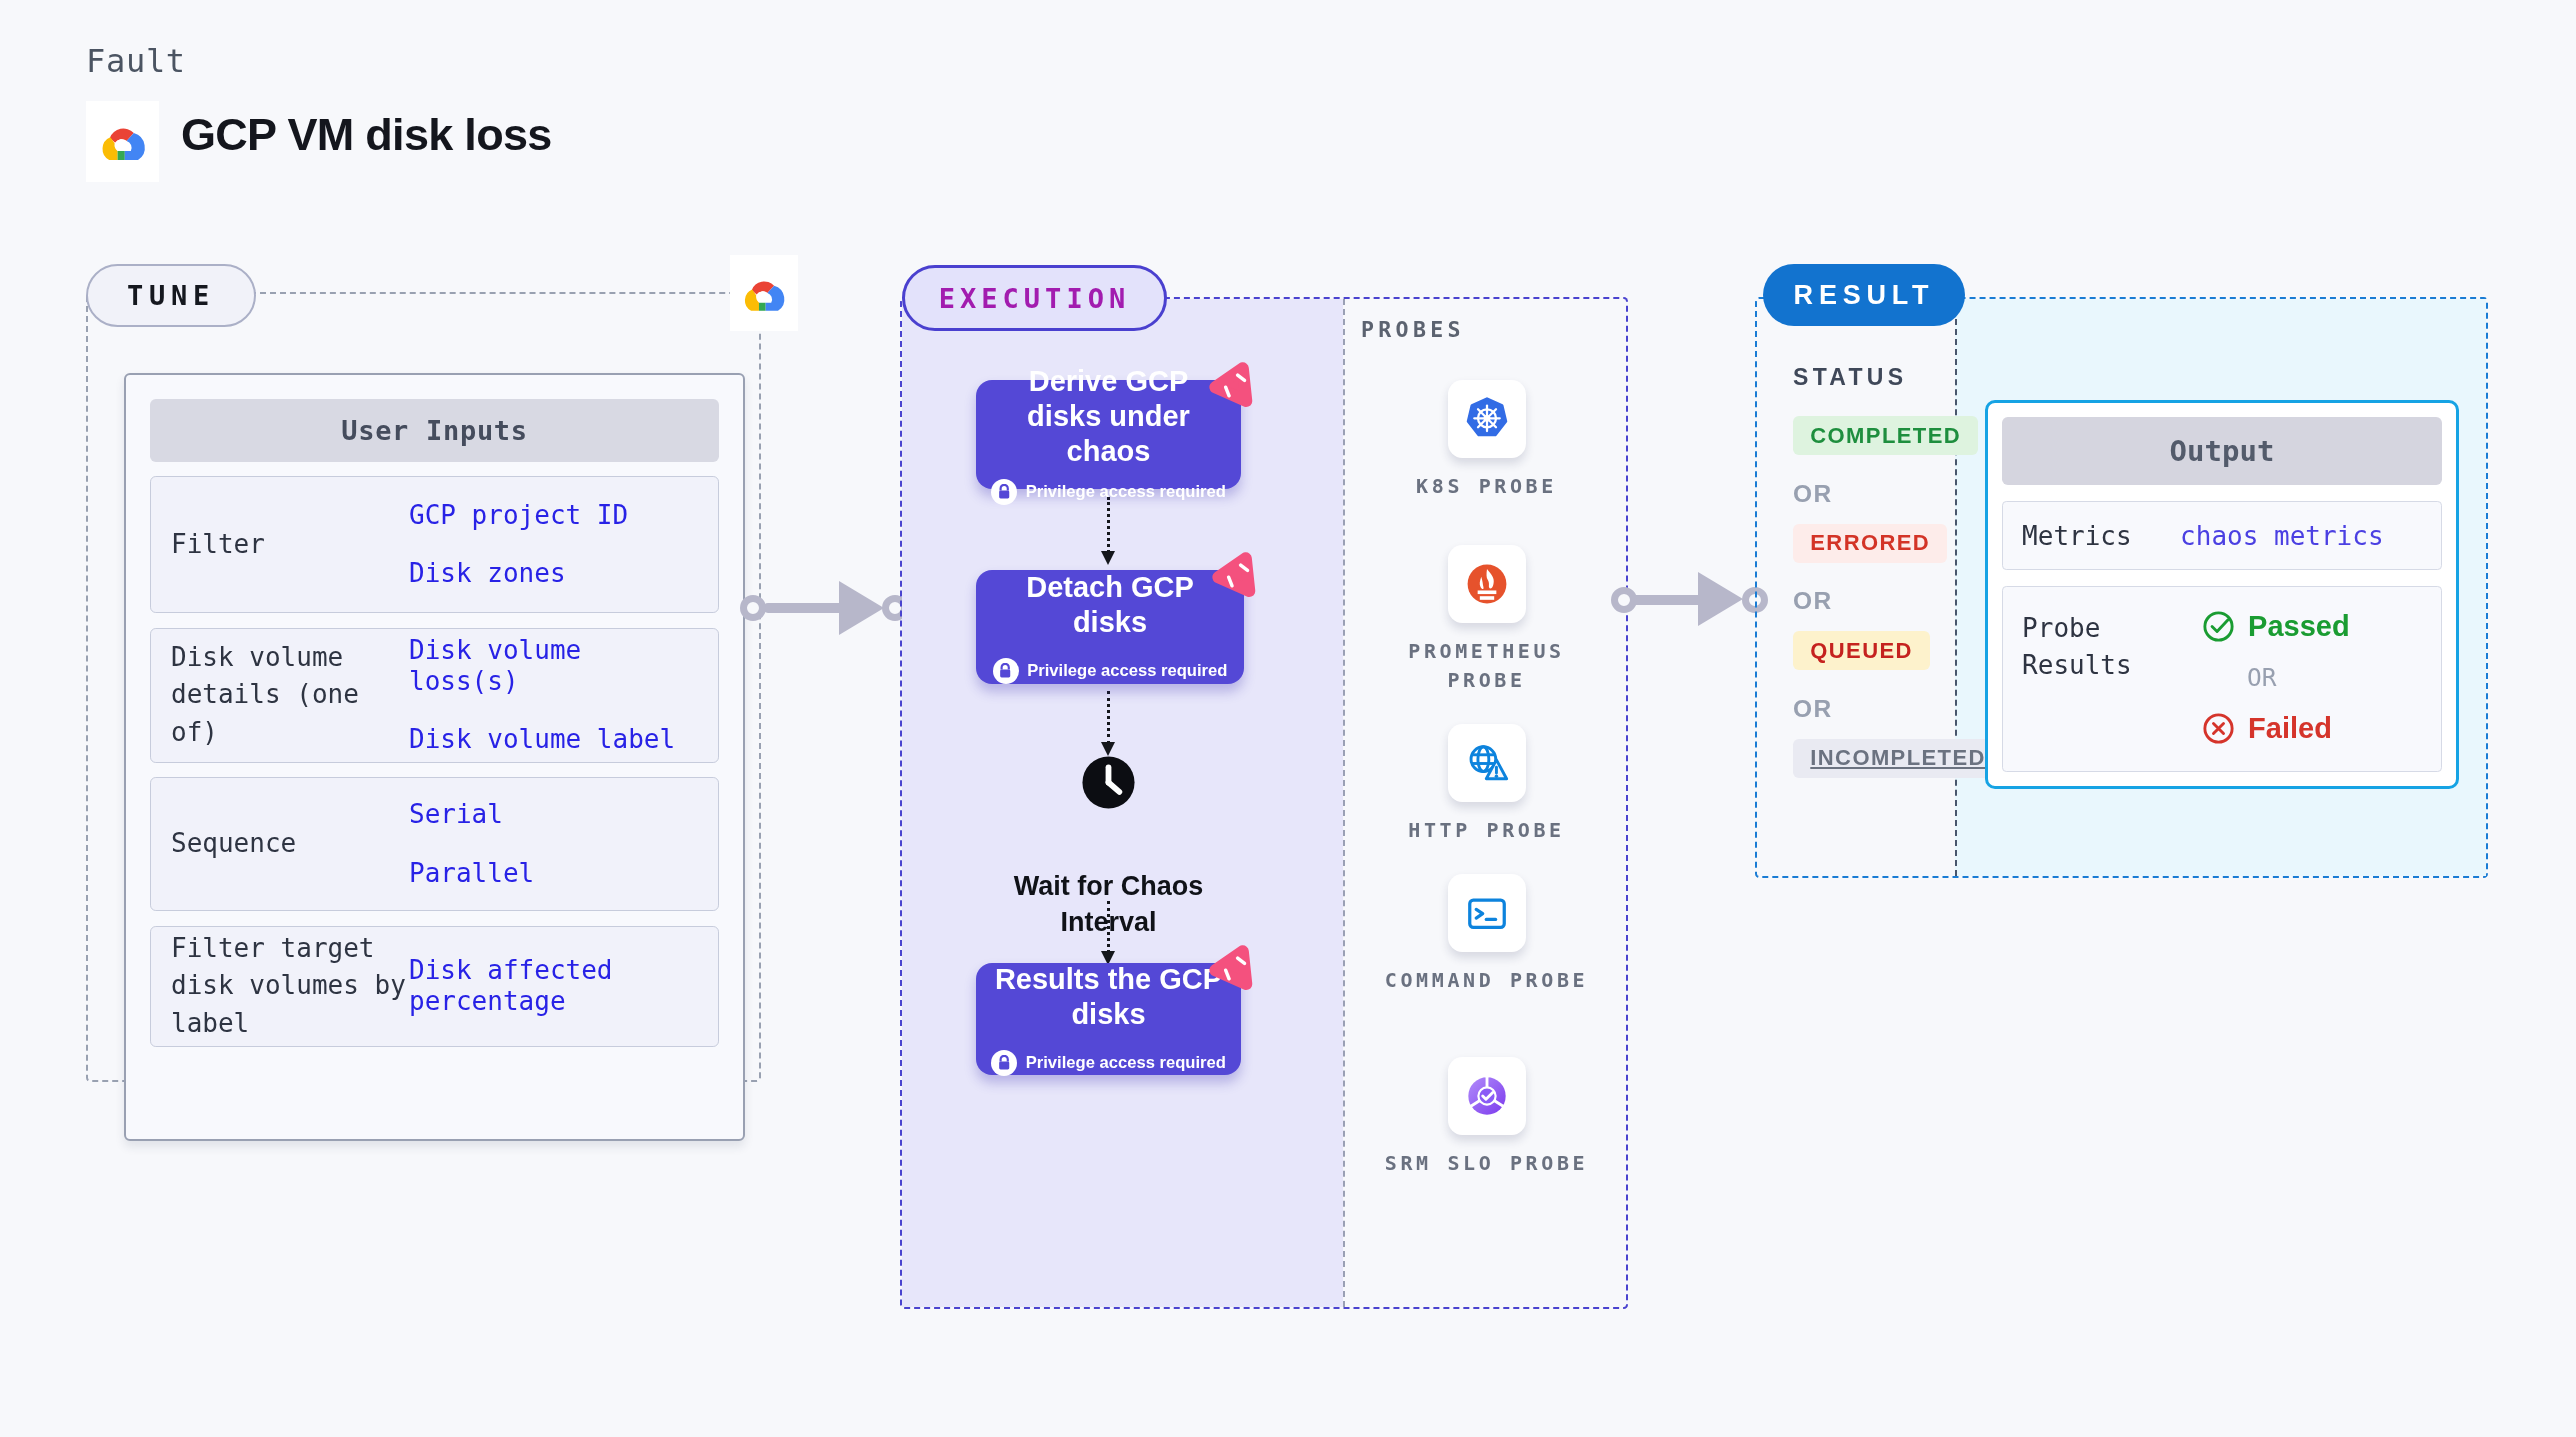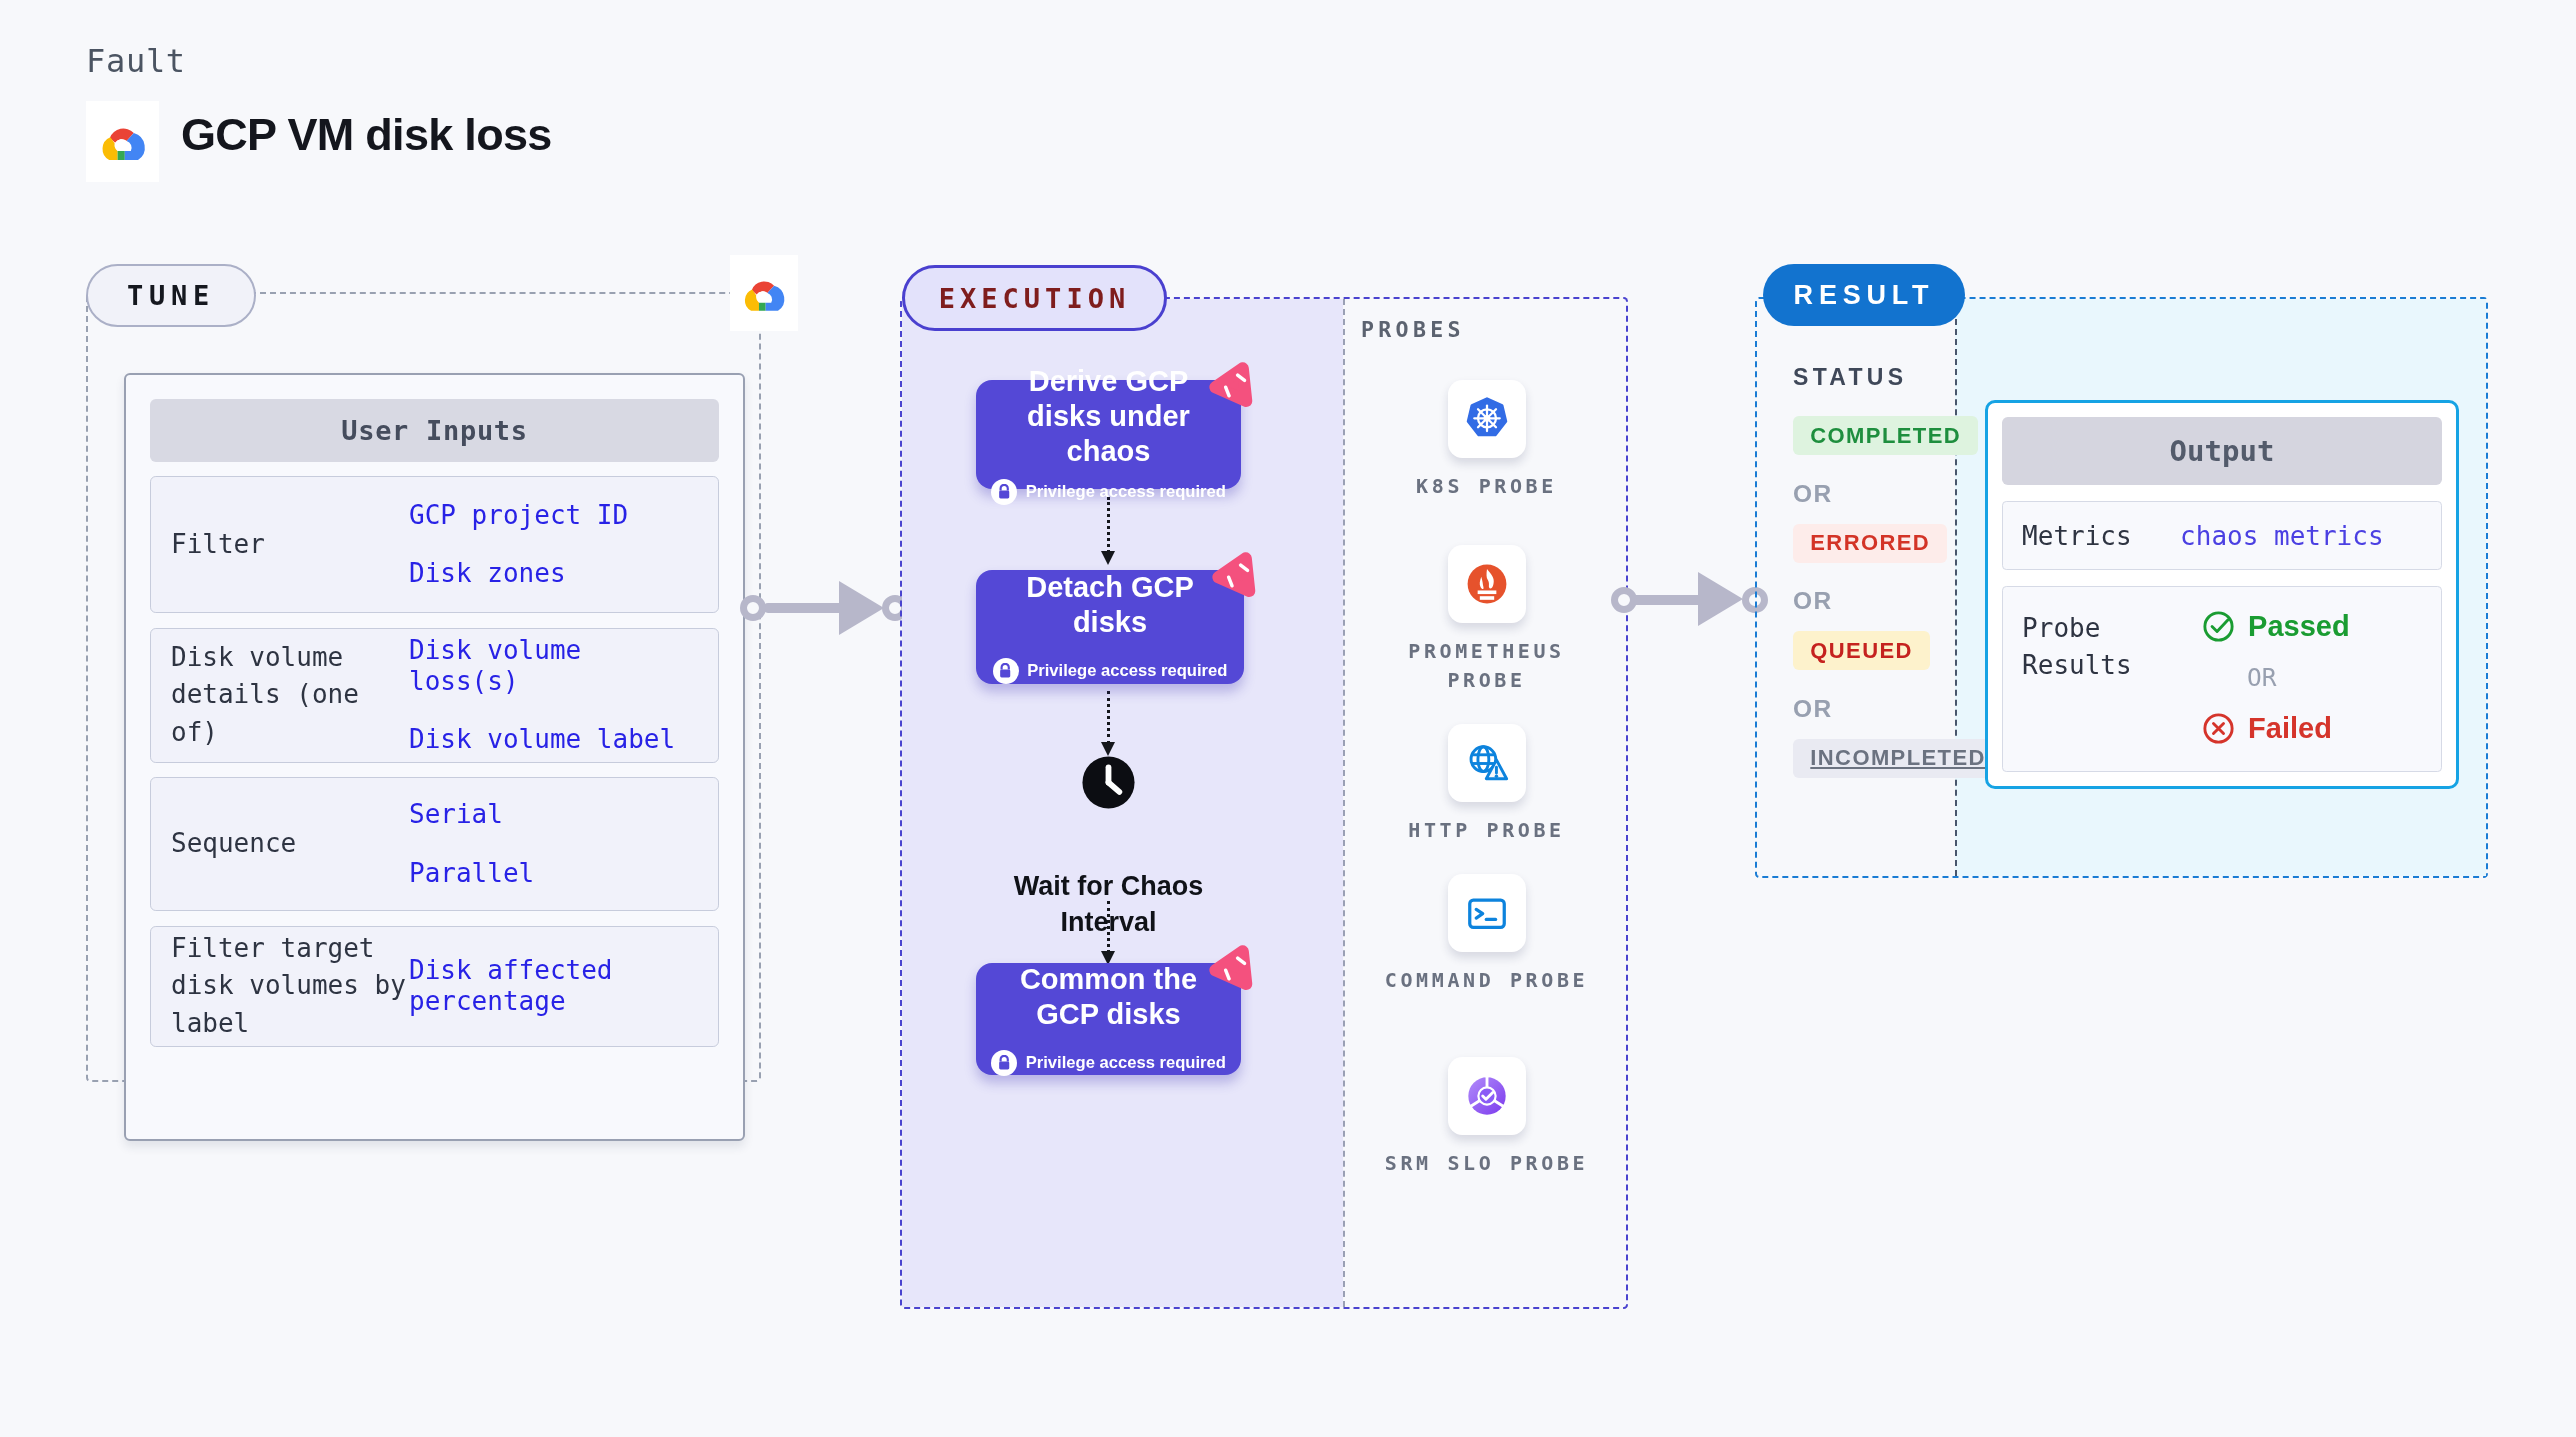--- a/index.html
+++ b/index.html
@@ -37,21 +37,21 @@
 
   
   .flow-line{height:10px;background:#b7b7ca;border-radius:5px;}
   .flow-head{width:0;height:0;border-top:27px solid transparent;border-bottom:27px solid transparent;border-left:45px solid #b7b7ca;}
   .flow-ring{width:26px;height:26px;border:7.2px solid #b7b7ca;background:#f7f8fb;border-radius:50%;box-sizing:border-box;}
 
   
   .exec-box{left:900px;top:297px;width:724px;height:1008px;border:2.9px dashed #4a43cf;border-radius:4.3px;}
   .exec-fill{left:0;top:0;width:441px;height:100%;background:#e7e6fa;}
   .exec-divider{left:441px;top:0;height:100%;width:0;border-left:2.2px dashed #9aa0b4;}
-  .exec-pill{left:902px;top:265px;width:259px;height:60px;background:#e3e2fb;border:3.6px solid #4a40cf;color:#7f1d1d;
+  .exec-pill{left:902px;top:265px;width:259px;height:60px;background:#e3e2fb;border:3.6px solid #4a40cf;color:#a21caf;
     font-size:27px;letter-spacing:5px;z-index:3;}
   .probes-label{left:1361px;top:317px;font-size:21.6px;font-weight:700;letter-spacing:4.3px;color:#5c6370;}
 
   .chaos-node{background:#5448d6;border-radius:16px;box-shadow:0 7.2px 11.5px rgba(62,52,180,.28);
     display:flex;flex-direction:column;align-items:center;justify-content:center;gap:10px;z-index:2;}
   .node-title{color:#ffffff;font-size:29px;font-weight:700;line-height:1.2;text-align:center;padding:0 14.4px;}
   .priv{display:flex;align-items:center;gap:8.6px;}
   .priv-circle{width:26px;height:26px;background:#ffffff;border-radius:50%;display:flex;align-items:center;justify-content:center;}
   .priv-text{color:#ffffff;font-size:16.6px;font-weight:600;}
   .litmus-badge{position:absolute;top:-21.6px;right:-18.7px;width:55px;height:55px;z-index:3;}
@@ -220,21 +220,21 @@
 <div class="abs wait-label" style="left:1002px;top:822px;width:213px;">Wait for Chaos Interval</div>
 
 <div class="abs dot-conn" style="left:1107px;top:901px;height:52px;"></div>
 
 <div class="abs chaos-node" style="left:976px;top:963px;width:265px;height:112px;gap:18.7px;">
   <svg class="litmus-badge" viewBox="0 0 64 64">
     <polygon points="44,12 12,34 48,50" fill="#f4517e" stroke="#f4517e" stroke-width="14" stroke-linejoin="round"></polygon>
     <line x1="38" y1="20" x2="46" y2="26" stroke="#ffffff" stroke-width="4" stroke-linecap="round"></line>
     <line x1="24" y1="34" x2="28" y2="44" stroke="#ffffff" stroke-width="4" stroke-linecap="round"></line>
   </svg>
-  <div class="node-title">Common the GCP disks</div>
+  <div class="node-title">Results the GCP disks</div>
   <div class="priv">
     <span class="priv-circle">
       <svg width="14.4" height="16" viewBox="0 0 20 22">
           <path d="M5 9 V6 a5 5 0 0 1 10 0 V9" fill="none" stroke="#5448d6" stroke-width="3"></path>
           <rect x="3" y="9" width="14" height="11" rx="2" fill="#5448d6"></rect>
         </svg>
     </span>
     <span class="priv-text">Privilege access required</span>
   </div>
 </div>

